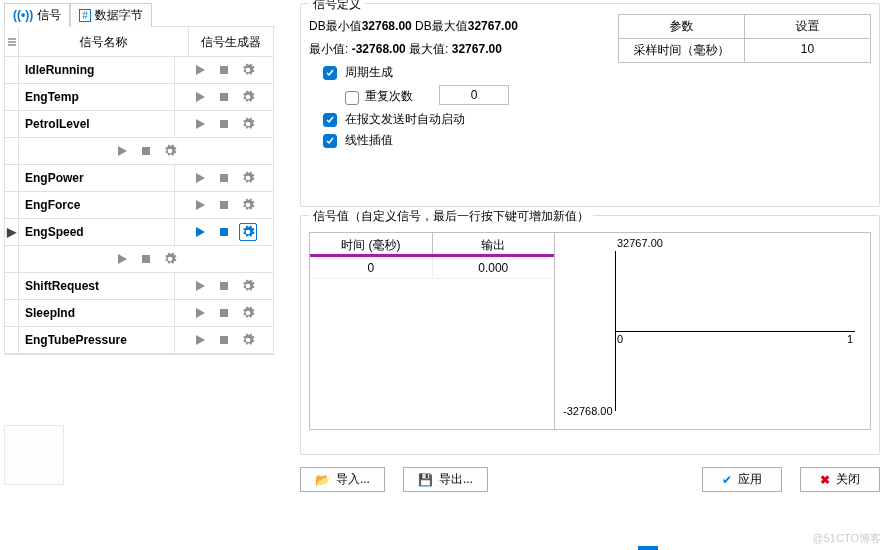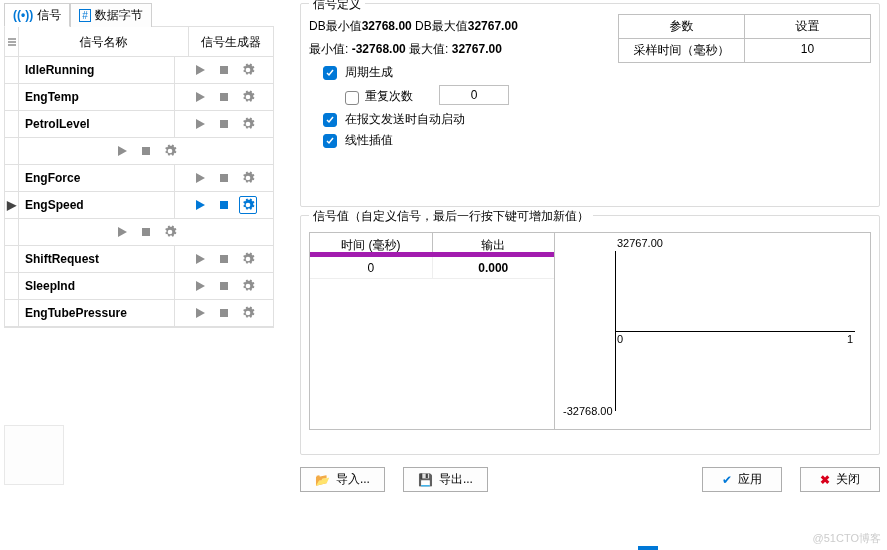--- a/index.html
+++ b/index.html
@@ -32,26 +32,26 @@
 .ptab-td:first-child { border-right: 1px solid #c0c0c0; }
 .check-row { display: flex; align-items: center; gap: 8px; margin: 4px 0 4px 14px; }
 .sub-check-row { display: flex; align-items: flex-end; gap: 6px; margin: 2px 0 6px 36px; }
 .num-input { width: 70px; height: 20px; border: 1px solid #c0c0c0; text-align: center; margin-left: 20px; }
 .chk { width: 14px; height: 14px; border: 1px solid #0078d7; border-radius: 3px; background: #0078d7; display: inline-flex; align-items: center; justify-content: center; }
 .chk.off { background: #fff; border-color: #888; }
 .chk svg { stroke: #fff; }
 
 .sig-val-box { border: 1px solid #c0c0c0; margin-top: 6px; height: 198px; display: flex; }
 .sv-table { width: 245px; border-right: 1px solid #c0c0c0; }
-.sv-head { display: flex; border-bottom: 5px solid #a21caf; height: 24px; }
+.sv-head { display: flex; border-bottom: 3px solid #a21caf; height: 24px; }
 .sv-h { flex: 1; text-align: center; line-height: 24px; border-right: 1px solid #c0c0c0; }
 .sv-h:last-child { border-right: none; }
 .sv-data { display: flex; border-bottom: 1px solid #eee; height: 22px; }
 .sv-d { flex: 1; text-align: center; line-height: 22px; border-right: 1px solid #eee; }
-.sv-d:last-child { border-right: none; font-weight: bold; }
+.sv-d:last-child { border-right: none; }
 .chart { flex: 1; position: relative; }
 .axis { position: absolute; background: #000; }
 .axis-y { width: 1px; height: 160px; left: 60px; top: 18px; }
 .axis-x { height: 1px; width: 240px; left: 60px; top: 98px; }
 .ax-lbl { position: absolute; font-size: 11px; }
 
 .btn-row { display: flex; gap: 18px; margin-top: 12px; align-items: center; }
 .btn { border: 1px solid #adadad; background: #fdfdfd; padding: 3px 14px; display: inline-flex; align-items: center; gap: 6px; cursor: pointer; min-width: 80px; justify-content: center; }
 .spacer { flex: 1; }
 .watermark { position: absolute; right: 6px; bottom: 4px; color: #ccc; font-size: 11px; margin-top: 48px; }
@@ -161,20 +161,41 @@
             </span>
             <span class="ico-btn gear-wrap">
               <svg width="14" height="14" viewBox="0 0 24 24">
                 <path fill="currentColor" d="M12 8a4 4 0 100 8 4 4 0 000-8zm9 4l2 1-1 3-2-1a8 8 0 01-2 2l1 2-3 1-1-2a8 8 0 01-3 0l-1 2-3-1 1-2a8 8 0 01-2-2l-2 1-1-3 2-1a8 8 0 010-3l-2-1 1-3 2 1a8 8 0 012-2l-1-2 3-1 1 2a8 8 0 013 0l1-2 3 1-1 2a8 8 0 012 2l2-1 1 3-2 1a8 8 0 010 3z"></path>
               </svg>
             </span>
           </div>
         </div>
         <div class="sig-row">
           <div class="row-marker"></div>
+          <div class="sig-name">EngPower</div>
+          <div class="sig-controls">
+            <span class="ico-btn">
+              <svg width="12" height="12" viewBox="0 0 12 12">
+                <path d="M2 1l9 5-9 5z" fill="currentColor"></path>
+              </svg>
+            </span>
+            <span class="ico-btn">
+              <svg width="12" height="12" viewBox="0 0 12 12">
+                <rect x="2" y="2" width="8" height="8" fill="currentColor"></rect>
+              </svg>
+            </span>
+            <span class="ico-btn gear-wrap">
+              <svg width="14" height="14" viewBox="0 0 24 24">
+                <path fill="currentColor" d="M12 8a4 4 0 100 8 4 4 0 000-8zm9 4l2 1-1 3-2-1a8 8 0 01-2 2l1 2-3 1-1-2a8 8 0 01-3 0l-1 2-3-1 1-2a8 8 0 01-2-2l-2 1-1-3 2-1a8 8 0 010-3l-2-1 1-3 2 1a8 8 0 012-2l-1-2 3-1 1 2a8 8 0 013 0l1-2 3 1-1 2a8 8 0 012 2l2-1 1 3-2 1a8 8 0 010 3z"></path>
+              </svg>
+            </span>
+          </div>
+        </div>
+        <div class="sig-row">
+          <div class="row-marker"></div>
           <div class="sig-name">EngForce</div>
           <div class="sig-controls">
             <span class="ico-btn">
               <svg width="12" height="12" viewBox="0 0 12 12">
                 <path d="M2 1l9 5-9 5z" fill="currentColor"></path>
               </svg>
             </span>
             <span class="ico-btn">
               <svg width="12" height="12" viewBox="0 0 12 12">
                 <rect x="2" y="2" width="8" height="8" fill="currentColor"></rect>

